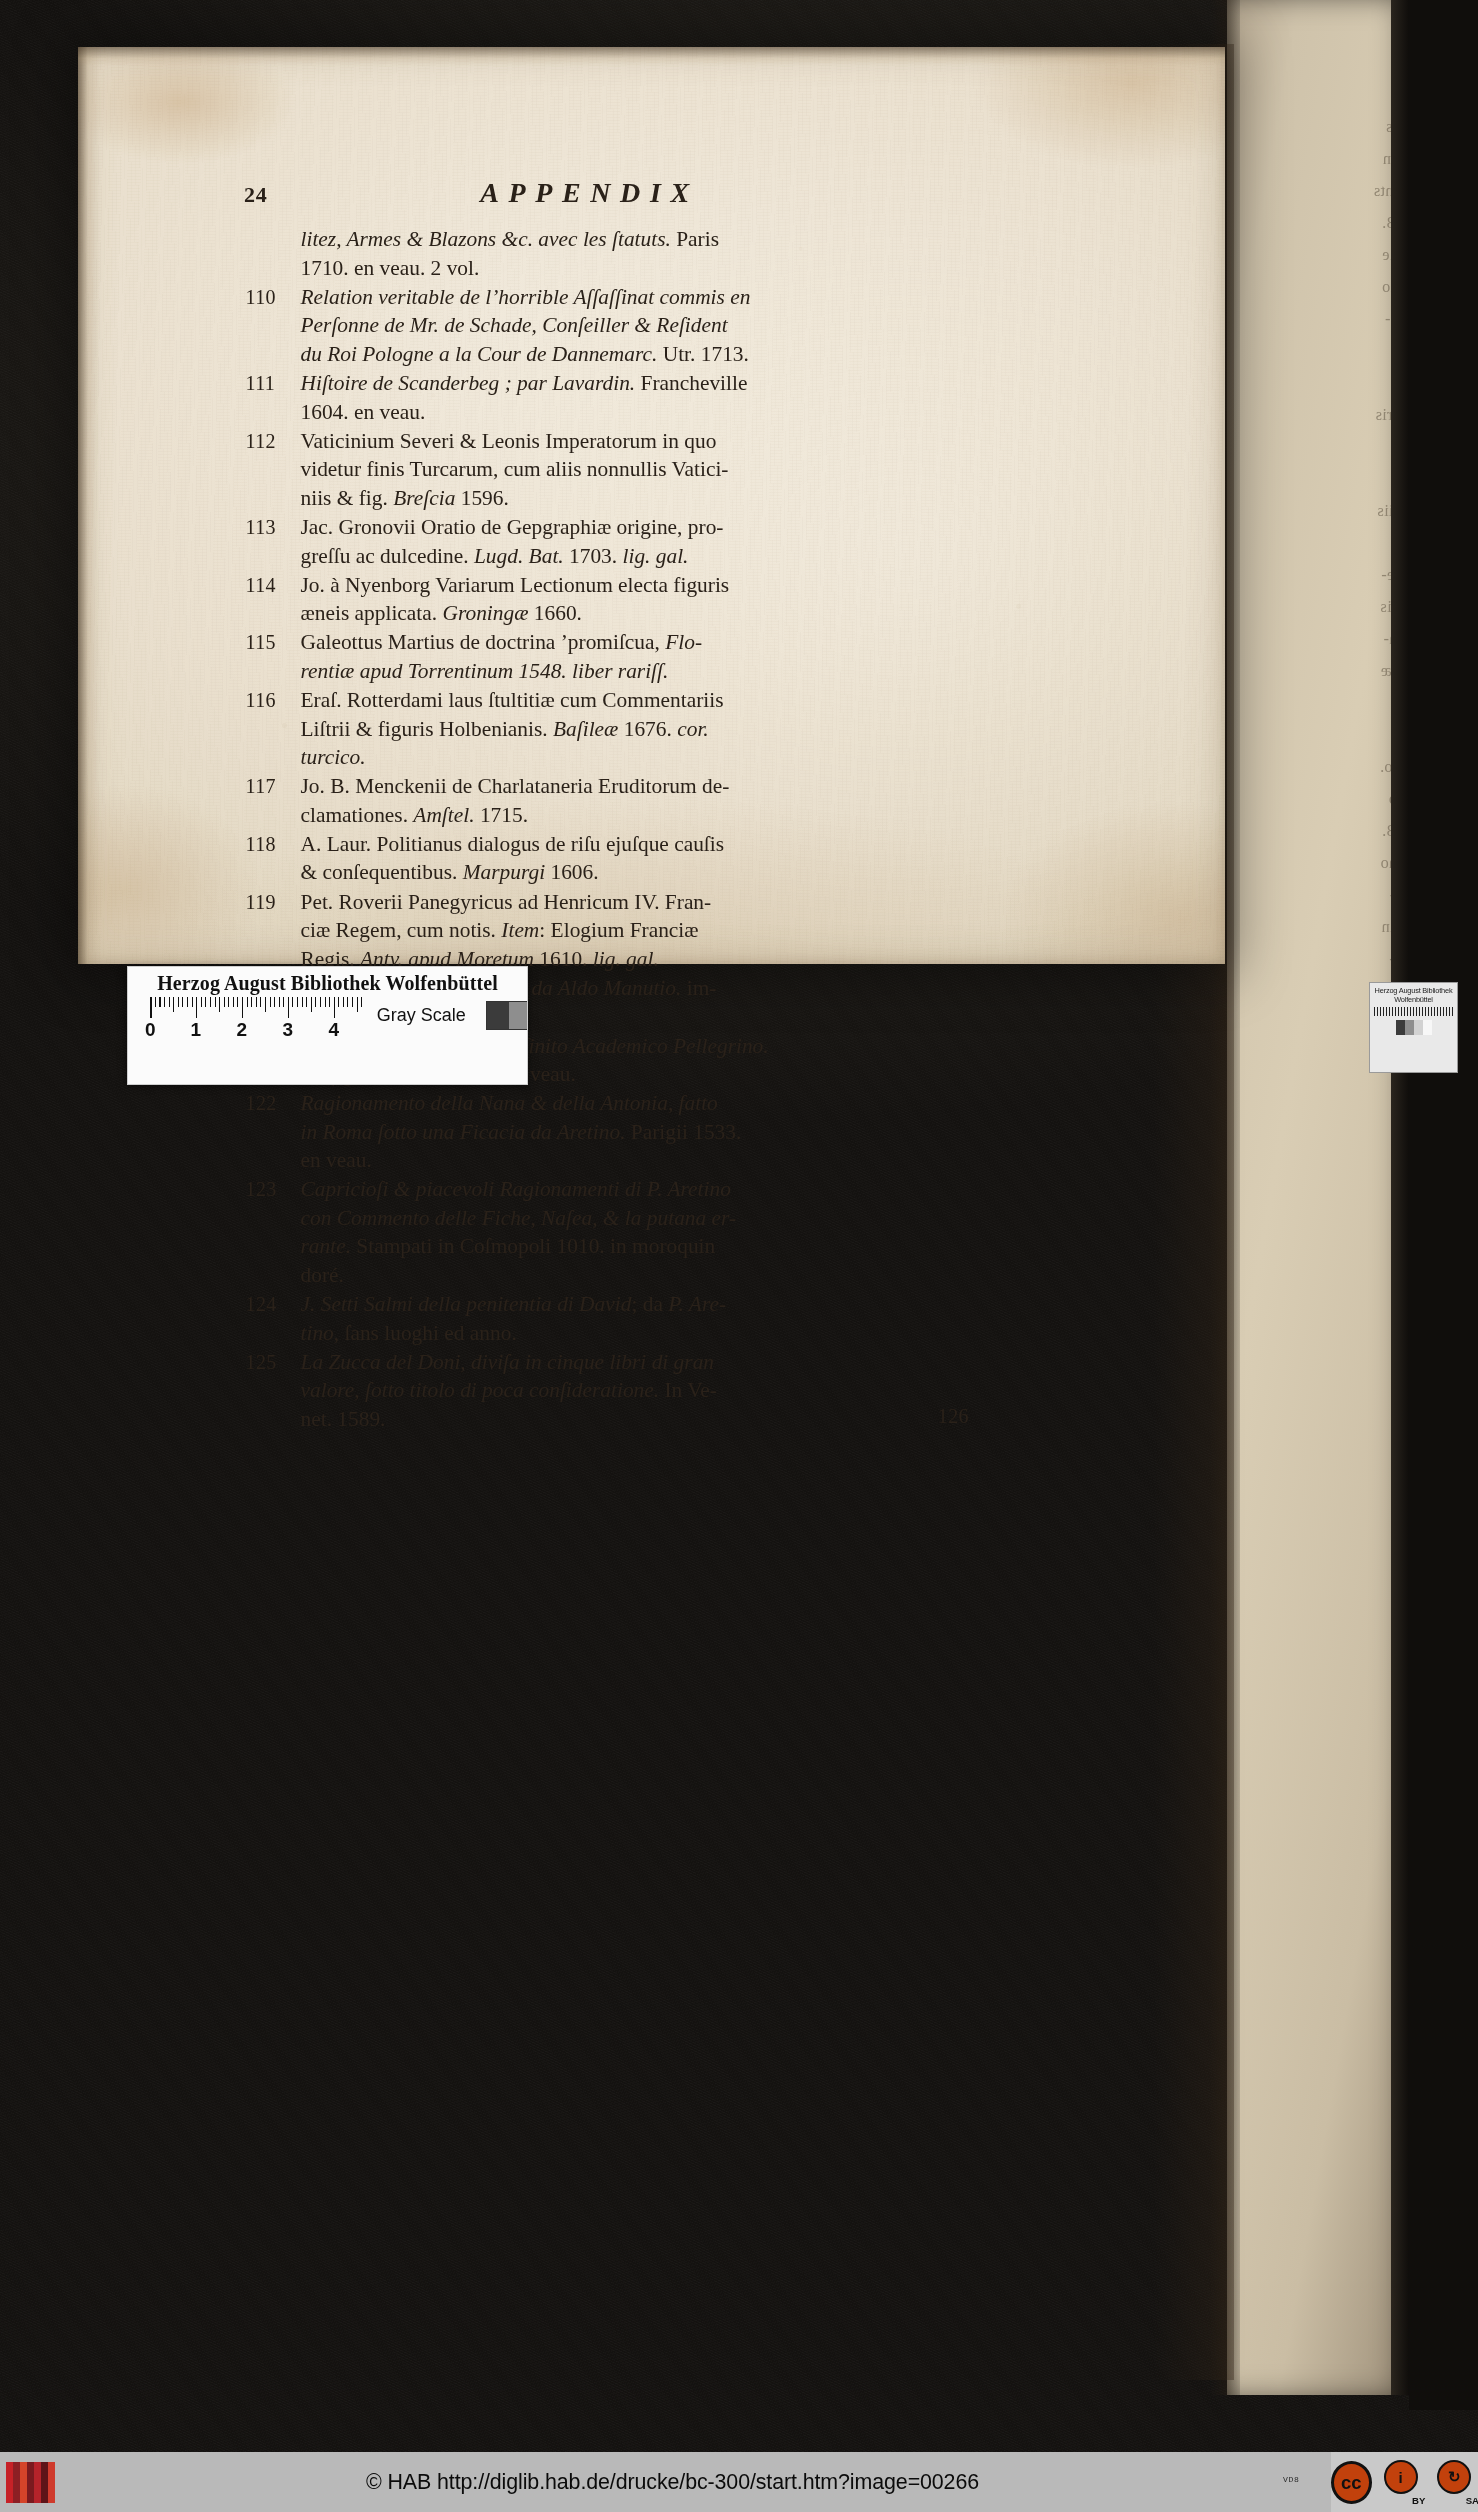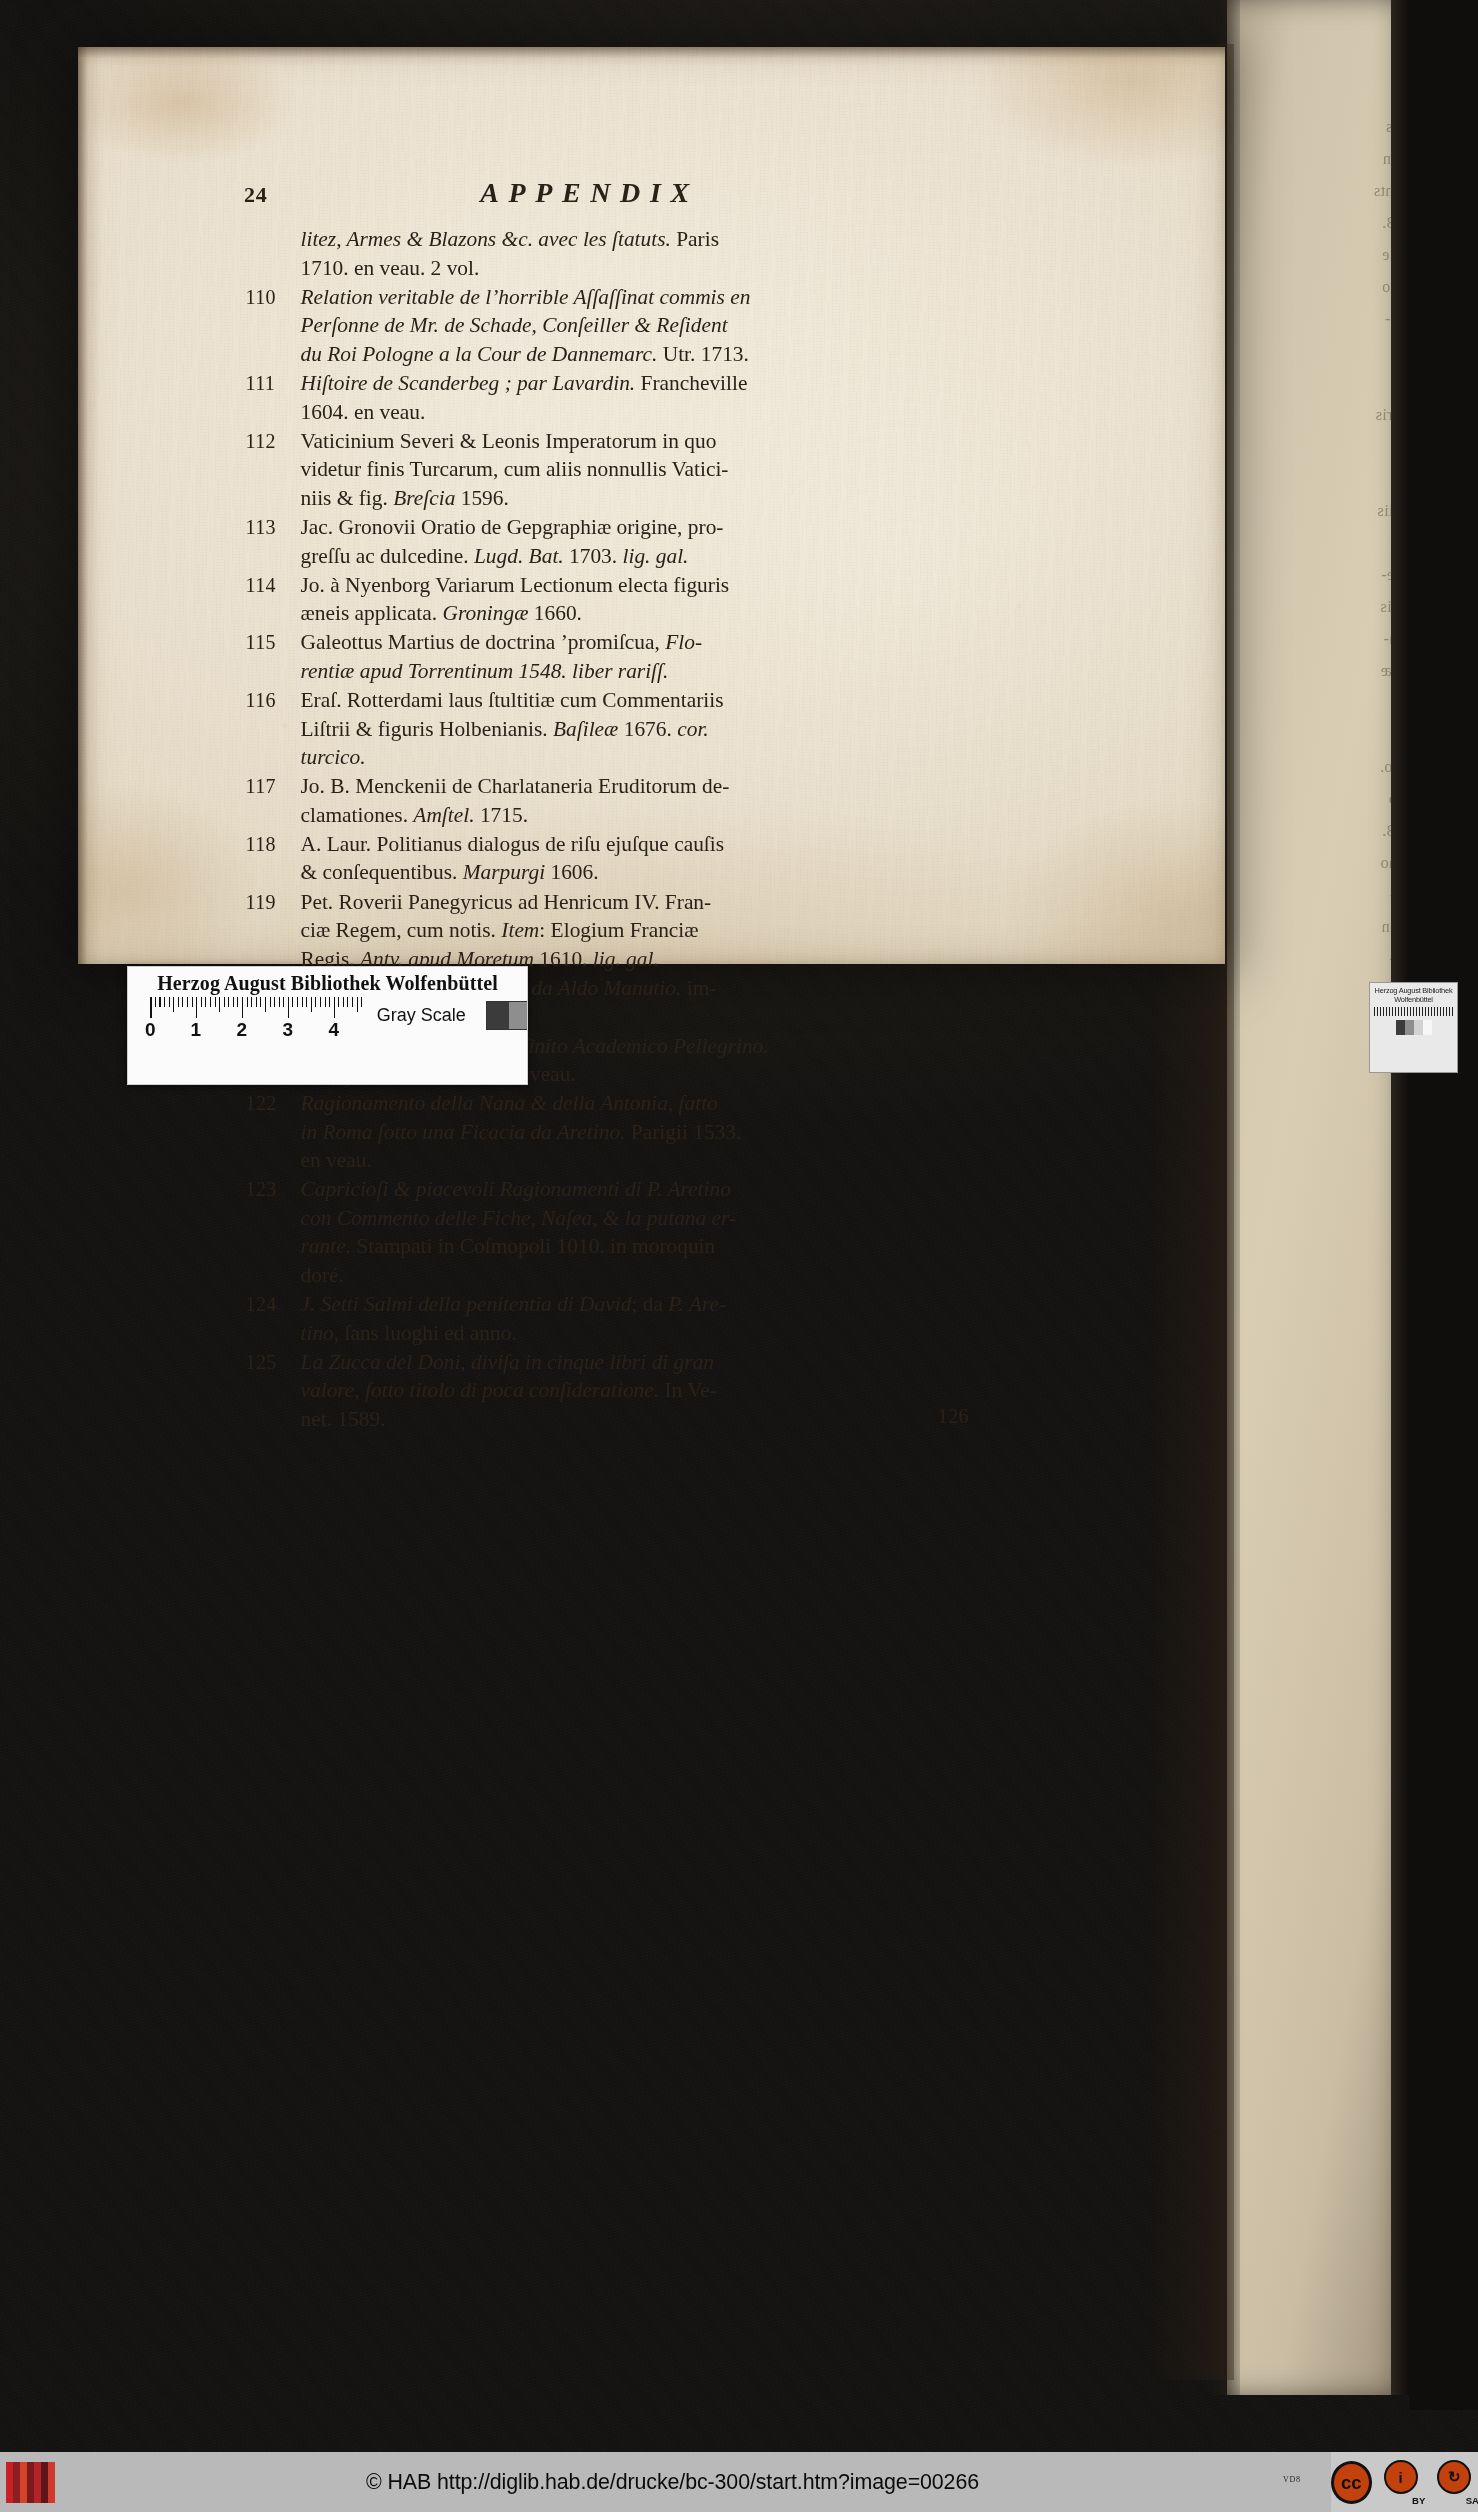--- a/index.html
+++ b/index.html
@@ -204,21 +204,21 @@
     background:#b9b9b9;
     display:flex; align-items:center; justify-content:center;
   }
   #footer-text{
     font-family:"Liberation Sans", sans-serif;
     font-size:21.4px; color:#0b0b0b; letter-spacing:-0.1px;
     transform:translateX(-67px);
   }
   #vd-mark{
     position:absolute; left:1283px; top:2475px;
-    font-family:Liberation Serif, serif; font-size:8.1px; color:#2b2b2b;
+    font-family:Liberation Mono, monospace; font-size:8.1px; color:#2b2b2b;
     letter-spacing:0.7px;
   }
   #cc-badge{
     position:absolute; left:1331px; top:2452px; width:148px; height:61px;
     background:#c9c9c9; display:flex; align-items:center; justify-content:center; gap:4.4px;
   }
   .cc-circ{
     width:37px; height:37px; border-radius:50%;
     border:3px solid #111; background:#c2410c;
     display:flex; align-items:center; justify-content:center;

